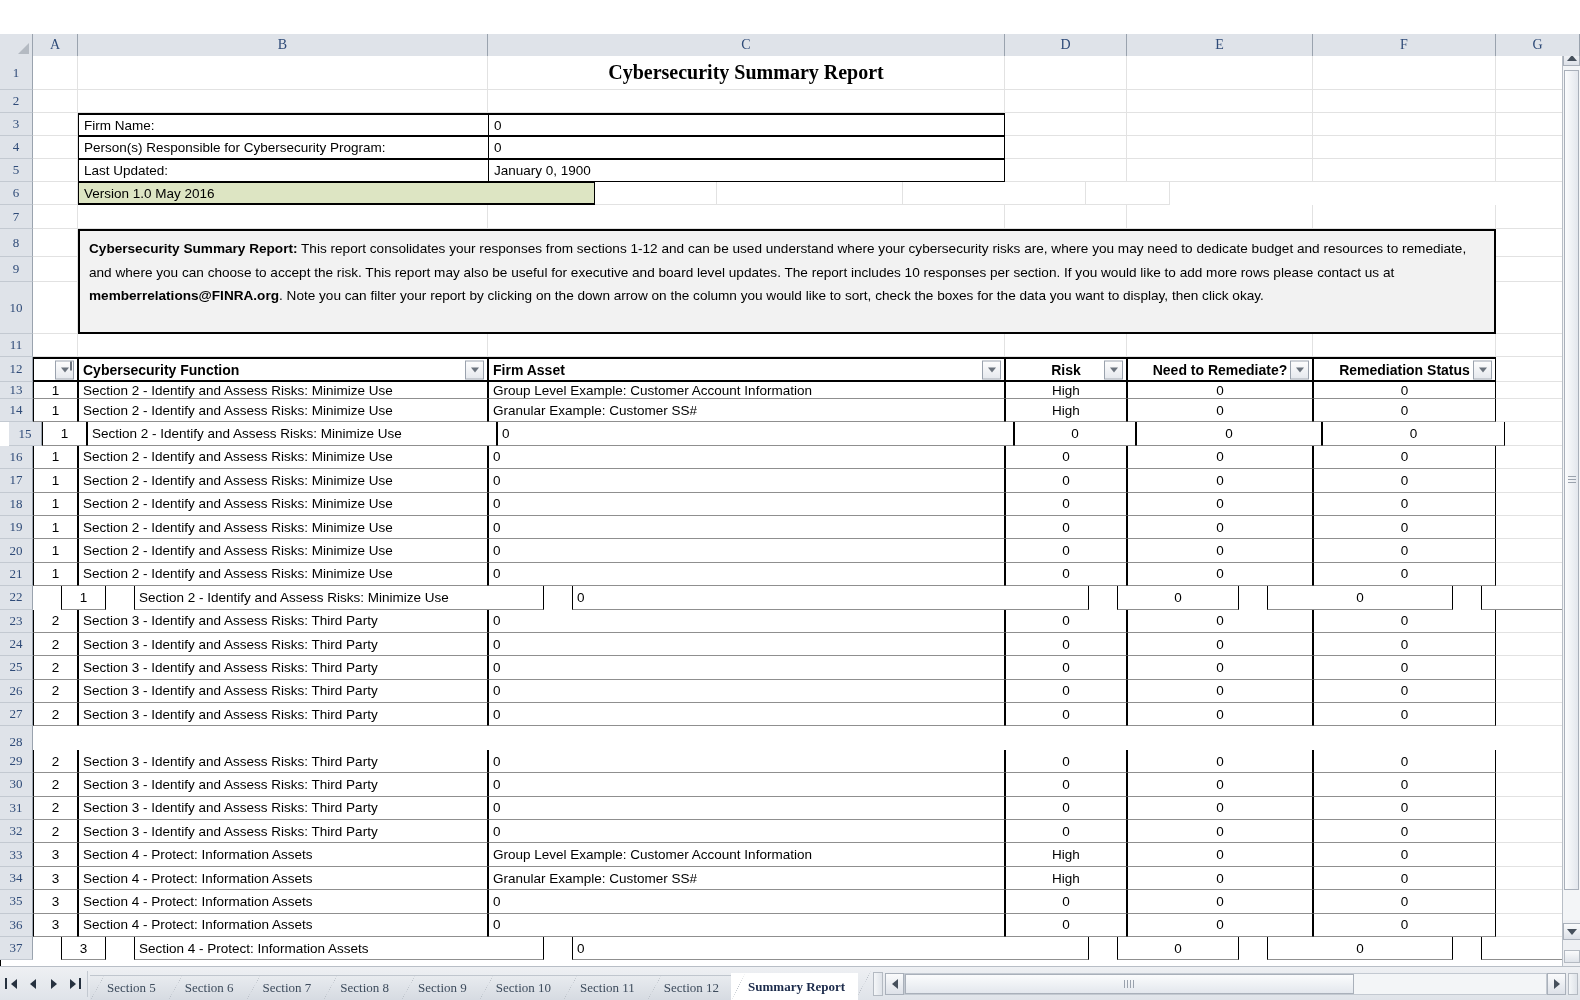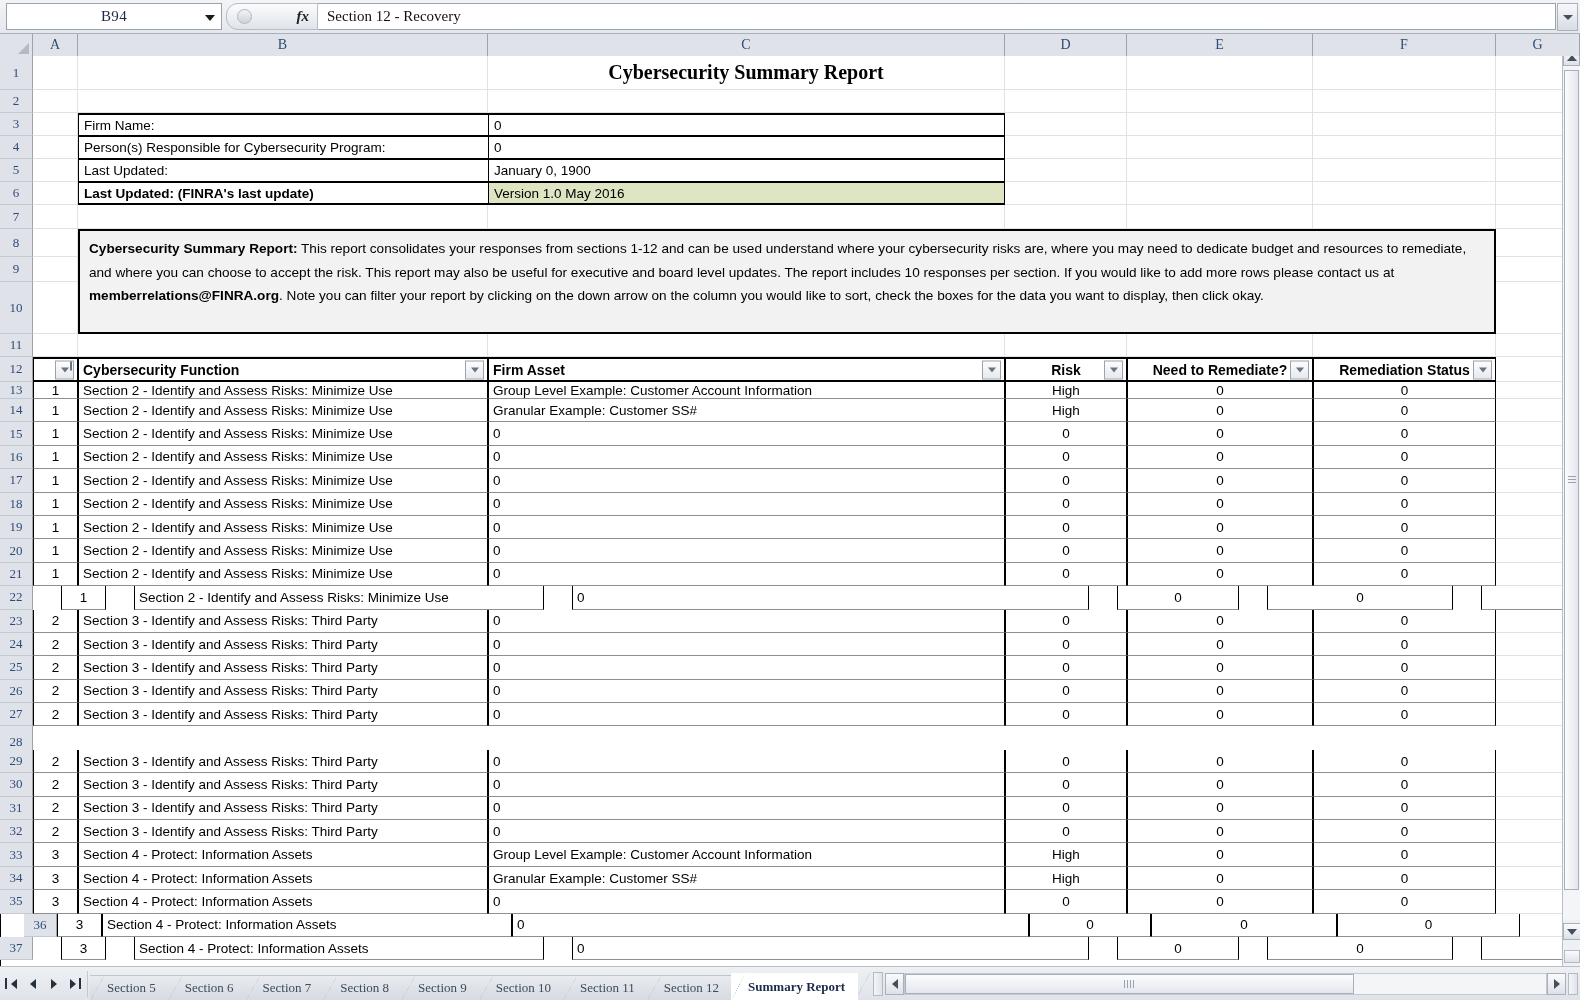--- a/index.html
+++ b/index.html
@@ -407,34 +407,20 @@
     border: 1px solid #b4bac2;
     box-sizing: border-box;
     margin-left: 2px;
   }
 </style>
 </head>
 <body>
 
 <div id="app">
 
-  <div class="formula-bar">
-    <div class="namebox">
-      <span class="nb-text">B94</span>
-      <span class="nb-arrow"></span>
-    </div>
-    <div class="fx-group">
-      <span class="fx-circle"></span>
-      <span class="fx-label">fx</span>
-    </div>
-    <div class="formula-input">
-      <span>Section 12 - Recovery</span>
-    </div>
-    <div class="fb-spin"></div>
-  </div>
 
   <div class="grid-wrap">
 
     <div class="col-head-row">
       <div class="corner-cell"></div>
       <div class="ch cA">A</div>
       <div class="ch cB">B</div>
       <div class="ch cC">C</div>
       <div class="ch cD">D</div>
       <div class="ch cE">E</div>
@@ -495,21 +481,20 @@
         <div class="cell cC ib-val">January 0, 1900</div>
         <div class="cell cD blank"></div>
         <div class="cell cE blank"></div>
         <div class="cell cF blank"></div>
         <div class="cell cG blank"></div>
       </div>
 
       <div class="row" style="height:23px">
         <div class="rh">6</div>
         <div class="cell cA blank"></div>
-        <div class="cell cB ib-label ib-bot bold">Last Updated:  (FINRA's last update)</div>
         <div class="cell cC ib-val ib-bot green">Version 1.0 May 2016</div>
         <div class="cell cD blank"></div>
         <div class="cell cE blank"></div>
         <div class="cell cF blank"></div>
         <div class="cell cG blank"></div>
       </div>
 
       <div class="row" style="height:24px">
         <div class="rh">7</div>
         <div class="cell cA blank"></div>
@@ -611,21 +596,21 @@
           <div class="row" style="height: 23.4px;">
             <div class="rh">14</div>
             <div class="cell cA td-cell num">1</div>
             <div class="cell cB td-cell left">Section 2 - Identify and Assess Risks: Minimize Use</div>
             <div class="cell cC td-cell left">Granular Example:  Customer SS#</div>
             <div class="cell cD td-cell num">High</div>
             <div class="cell cE td-cell num">0</div>
             <div class="cell cF td-cell num">0</div>
             <div class="cell cG blank"></div>
           </div>
-          <div class="row" style="height: 23.4px;">
+          <div class="row" style="height: 23.4px; padding-left: 9px;">
             <div class="rh">15</div>
             <div class="cell cA td-cell num">1</div>
             <div class="cell cB td-cell left">Section 2 - Identify and Assess Risks: Minimize Use</div>
             <div class="cell cC td-cell left">0</div>
             <div class="cell cD td-cell num">0</div>
             <div class="cell cE td-cell num">0</div>
             <div class="cell cF td-cell num">0</div>
             <div class="cell cG blank"></div>
           </div>
           <div class="row" style="height: 23.4px; text-align: center;">
@@ -821,21 +806,21 @@
           <div class="row" style="height: 23.4px;">
             <div class="rh">35</div>
             <div class="cell cA td-cell num">3</div>
             <div class="cell cB td-cell left">Section 4 - Protect: Information Assets</div>
             <div class="cell cC td-cell left">0</div>
             <div class="cell cD td-cell num">0</div>
             <div class="cell cE td-cell num">0</div>
             <div class="cell cF td-cell num">0</div>
             <div class="cell cG blank"></div>
           </div>
-          <div class="row" style="height: 23.4px; padding-left: 24px;">
+          <div class="row" style="height: 23.4px;">
             <div class="rh">36</div>
             <div class="cell cA td-cell num">3</div>
             <div class="cell cB td-cell left">Section 4 - Protect: Information Assets</div>
             <div class="cell cC td-cell left">0</div>
             <div class="cell cD td-cell num">0</div>
             <div class="cell cE td-cell num">0</div>
             <div class="cell cF td-cell num">0</div>
             <div class="cell cG blank"></div>
           </div>
           <div class="row" style="height: 23.4px; gap: 28px;">

